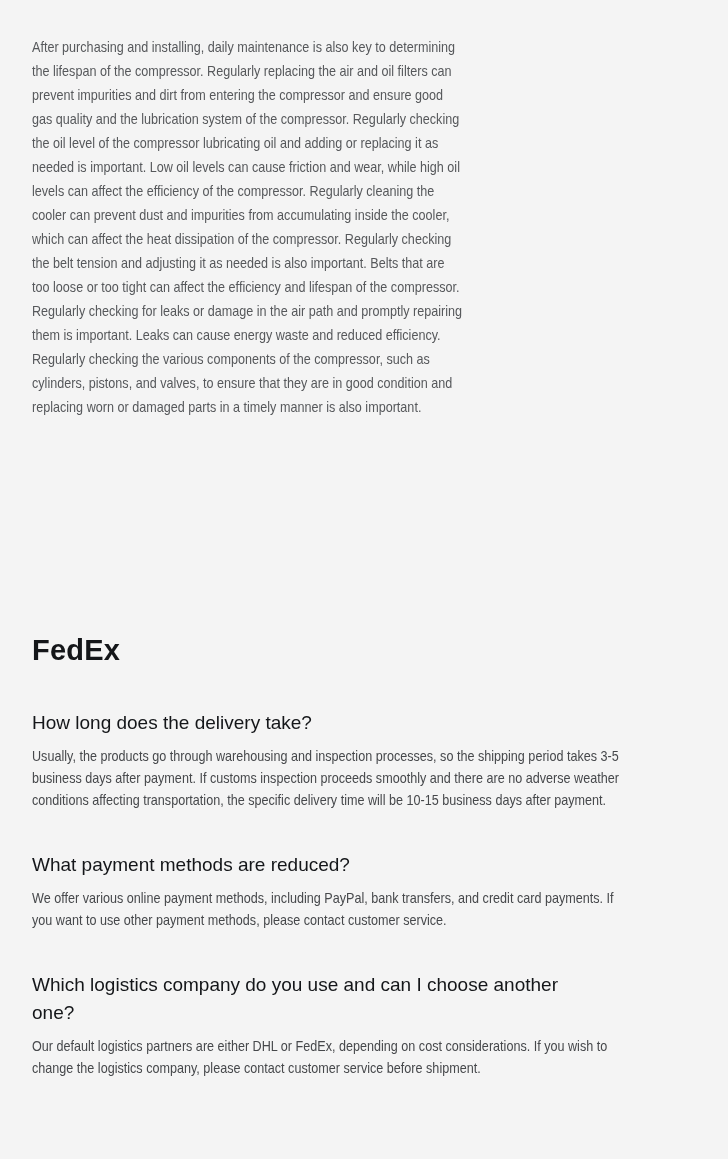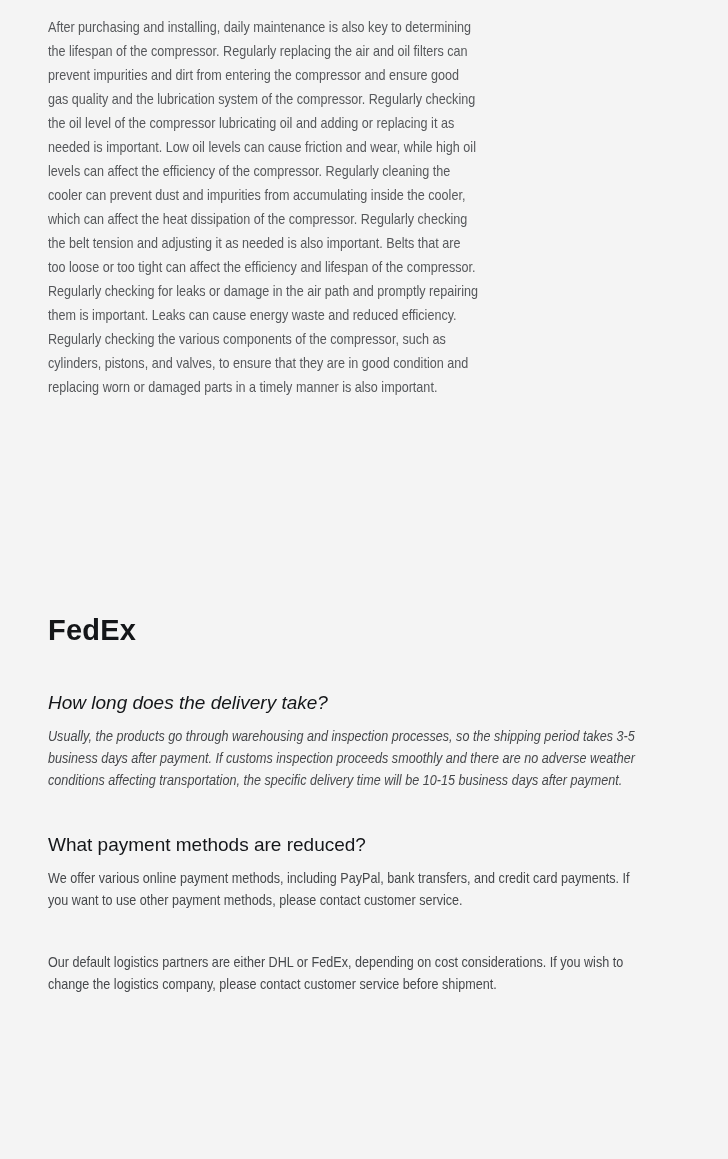--- a/index.html
+++ b/index.html
@@ -3,21 +3,21 @@
 <meta charset="utf-8">
 <style>
   html, body { margin: 0; padding: 0; }
   body {
     width: 728px;
     height: 1159px;
     background: var(--background, #f4f4f4);
     overflow: hidden;
     font-family: "Liberation Sans", sans-serif;
   }
-  .page { padding: 15px 0 0 48px; }
+  .page { padding: 15px 0 0 32px; margin-top: 20px; }
 
   
   .condensed {
     transform: scaleX(0.84);
     transform-origin: 0 0;
   }
 
   .para {
     margin: 0;
     width: 512px;               
@@ -29,21 +29,21 @@
   .faq-heading {
     margin: 214px 0 0 0;
     font-size: 29px;
     line-height: 34px;
     font-weight: 700;
     letter-spacing: 0.2px;
     color: var(--heading_text, #141619);
   }
 
   .faq-item { margin-top: 40px; }
-  .faq-item.first { margin-top: 42px; font-style: italic; }
+  .faq-item.first { margin-top: 42px; }
 
   .faq-q {
     margin: 0;
     max-width: 560px;
     font-size: 19px;
     line-height: 28px;
     font-weight: 400;
     color: var(--heading_text, #141619);
   }
 
@@ -71,17 +71,18 @@
       <h3 class="faq-q">How long does the delivery take?</h3>
       <p class="faq-a condensed">Usually, the products go through warehousing and inspection processes, so the shipping period takes 3-5 business days after payment. If customs inspection proceeds smoothly and there are no adverse weather conditions affecting transportation, the specific delivery time will be 10-15 business days after payment.</p>
     </div>
 
     <div class="faq-item">
       <h3 class="faq-q">What payment methods are reduced?</h3>
       <p class="faq-a condensed">We offer various online payment methods, including PayPal, bank transfers, and credit card payments. If you want to use other payment methods, please contact customer service.</p>
     </div>
 
     <div class="faq-item">
+      <h3 class="faq-q">Which logistics company do you use and can I choose another one?</h3>
       <p class="faq-a condensed">Our default logistics partners are either DHL or FedEx, depending on cost considerations. If you wish to change the logistics company, please contact customer service before shipment.</p>
     </div>
   </section>
 
 </main>
 
 </body></html>

